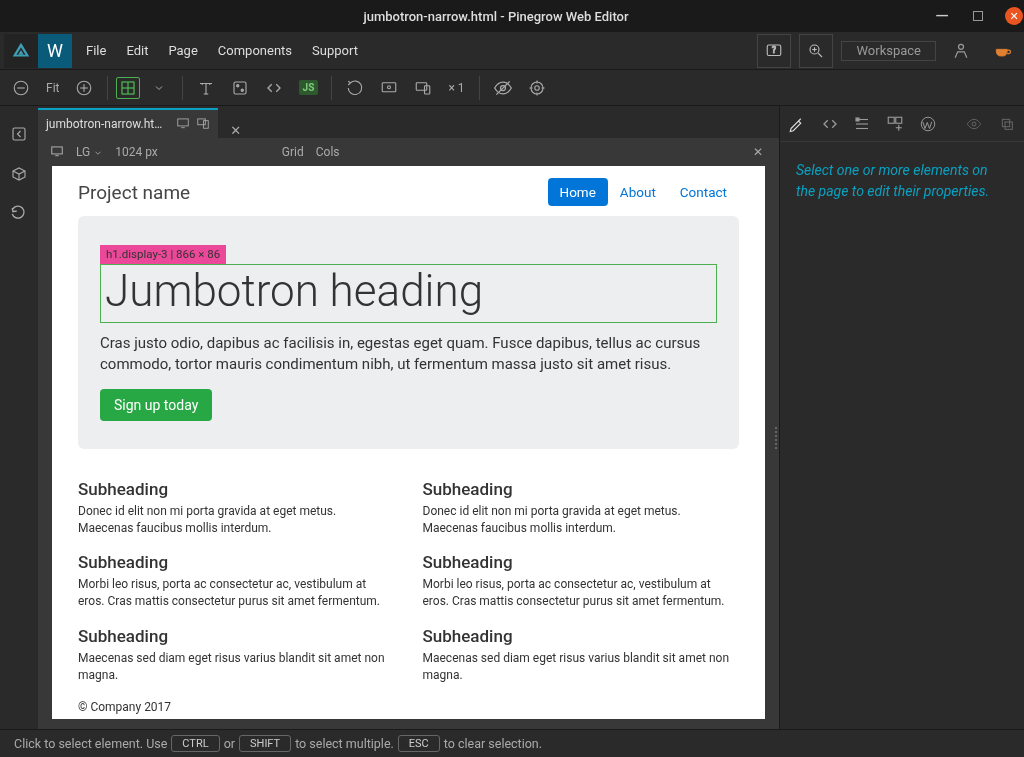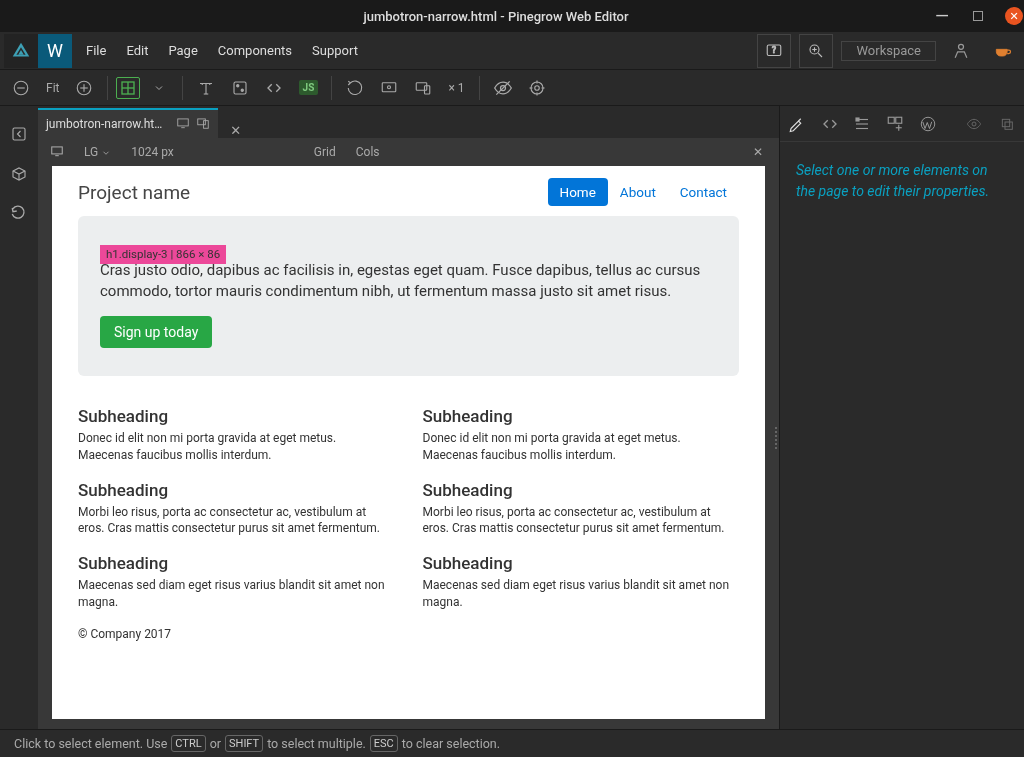--- a/index.html
+++ b/index.html
@@ -216,21 +216,21 @@
   margin-left: 6px;
 }
 
 
 .viewport-controls {
   height: 28px;
   background: #383838;
   display: flex;
   align-items: center;
   padding: 0 12px;
-  gap: 20px;
+  gap: 12px;
   font-size: 12px;
   color: #aaa;
 }
 .viewport-controls .right {
   margin-left: auto;
   padding-right: 4px;
 }
 
 
 .canvas-wrapper {
@@ -392,21 +392,21 @@
   display: flex;
   align-items: center;
   padding: 0 14px;
   font-size: 12.5px;
   color: #aaa;
   gap: 4px;
 }
 .kbd {
   border: 1px solid #666;
   border-radius: 3px;
-  padding: 1px 3px;
+  padding: 1px 10px;
   font-size: 11px;
   color: #ccc;
 }
 .splitter-handle {
   position: absolute;
   right: 0;
   top: 50%;
   width: 4px;
   height: 40px;
   display:flex;
@@ -638,20 +638,23 @@
           <div class="page-header">
             <div class="brand">Project name</div>
             <div class="nav">
               <a class="active">Home</a>
               <a>About</a>
               <a>Contact</a>
             </div>
           </div>
           <div class="jumbotron">
             <div class="selection-label">h1.display-3 | 866 × 86</div>
+            <div class="selected-box">
+              <h1>Jumbotron heading</h1>
+            </div>
             <p>Cras justo odio, dapibus ac facilisis in, egestas eget quam. Fusce dapibus, tellus ac cursus commodo, tortor mauris condimentum nibh, ut fermentum massa justo sit amet risus.</p>
             <div class="btn-success">Sign up today</div>
           </div>
           <div class="cols">
             <div class="col">
               <h4>Subheading</h4>
               <p>Donec id elit non mi porta gravida at eget metus. Maecenas faucibus mollis interdum.</p>
               <h4>Subheading</h4>
               <p>Morbi leo risus, porta ac consectetur ac, vestibulum at eros. Cras mattis consectetur purus sit amet fermentum.</p>
               <h4>Subheading</h4>

